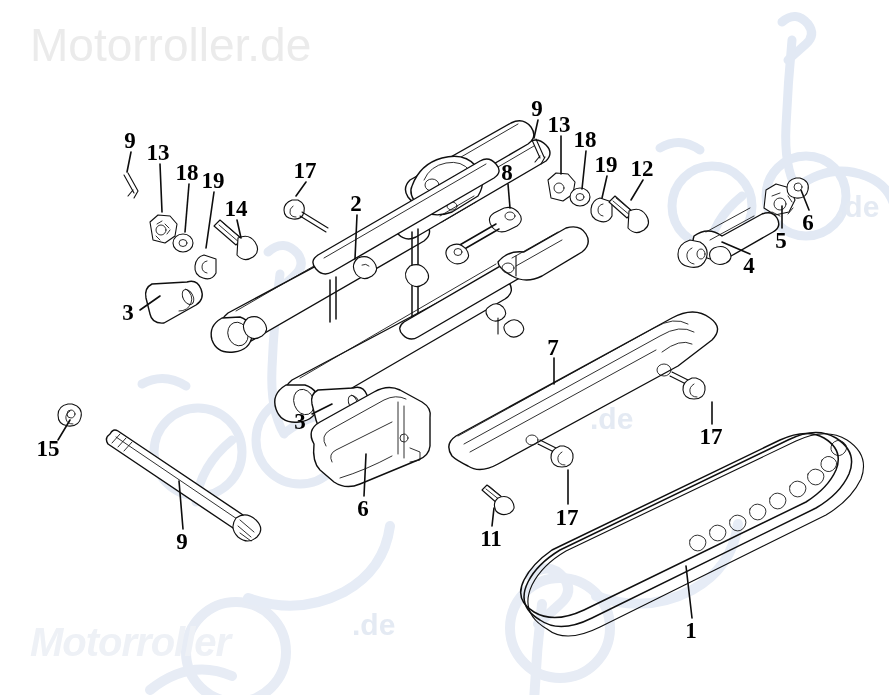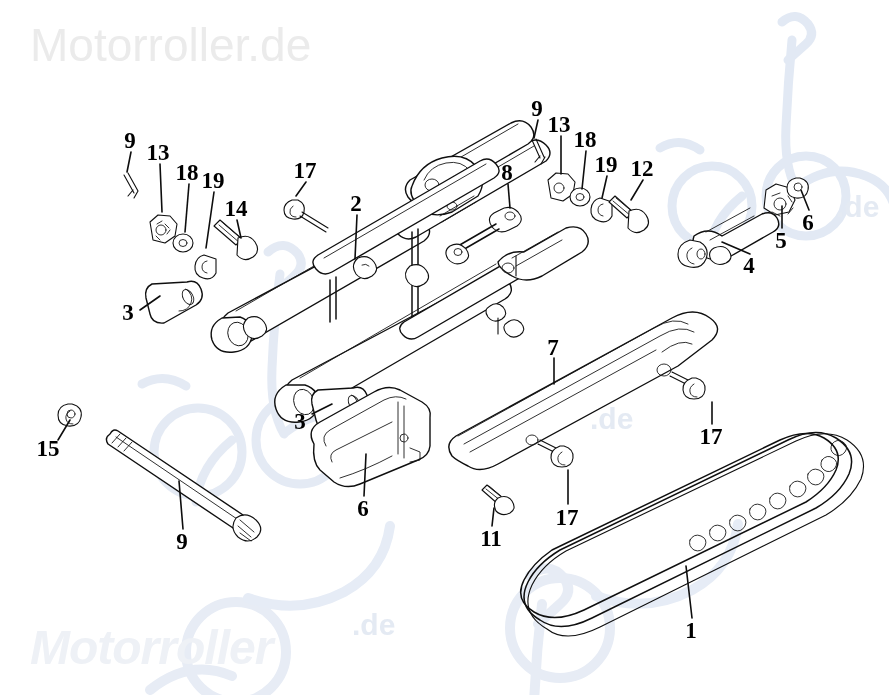--- a/index.html
+++ b/index.html
@@ -16,21 +16,21 @@
   .wm-layer{position:absolute;left:0;top:0;width:889px;height:695px;pointer-events:none;}
   .wm-text{
     position:absolute;
     font-family:"Liberation Sans", sans-serif;
     color:#e9e9e9;
     white-space:nowrap;
     user-select:none;
   }
   .wm-top{left:30px;top:18px;font-size:46px;letter-spacing:0px;color:#ebebeb;}
   .wm-bottom{
-    left:30px;top:620px;font-size:48px;font-style:italic;font-weight:700;
+    left:30px;top:620px;font-size:40px;font-style:italic;font-weight:700;
     color:#eef1f6;letter-spacing:-1px;
   }
   .wm-de{
     position:absolute;font-family:"Liberation Sans", sans-serif;
     font-weight:700;color:#e4eaf3;user-select:none;white-space:nowrap;
   }
 
   
   #art{position:absolute;left:0;top:0;}
   #art .ln{fill:none;stroke:#0f0f0f;stroke-width:1.5;stroke-linecap:round;stroke-linejoin:round;}

